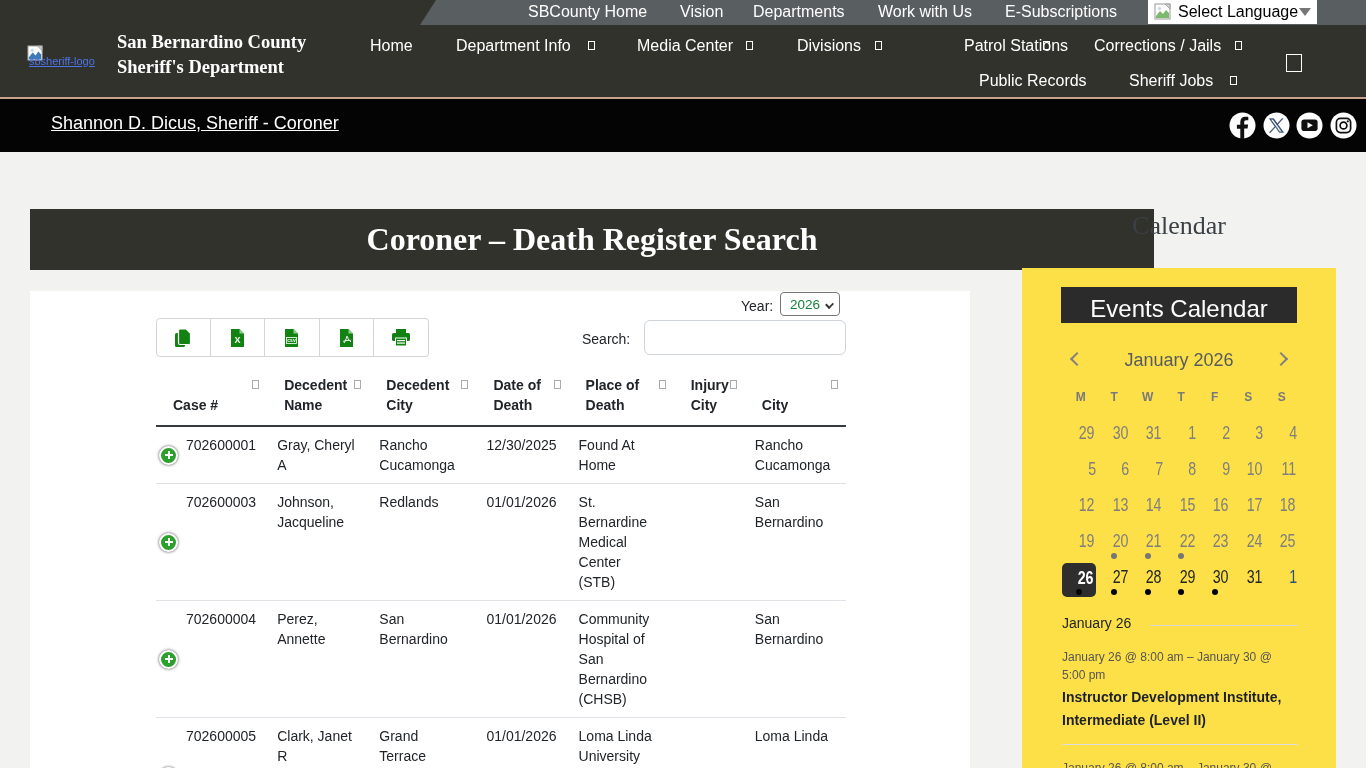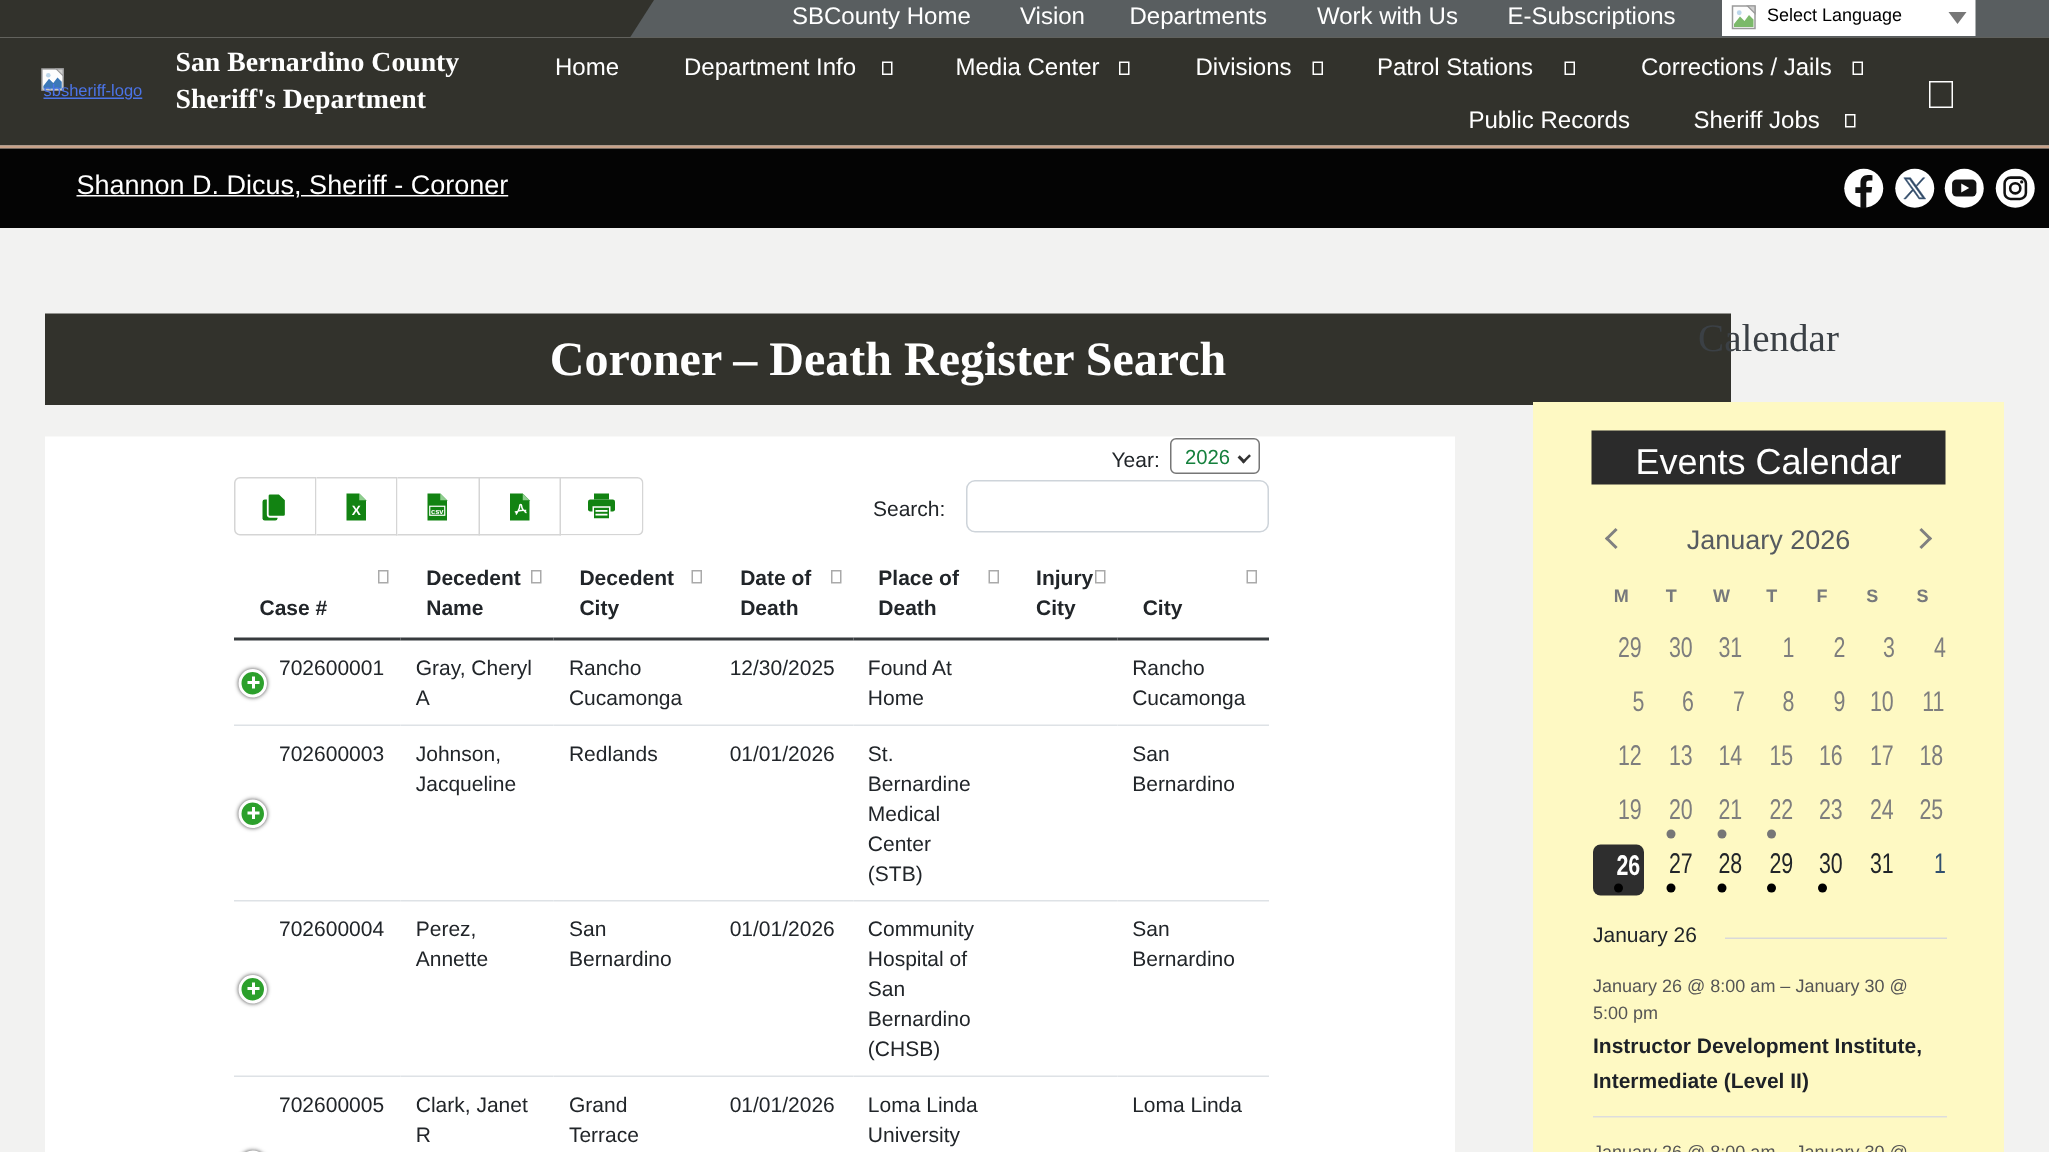--- a/index.html
+++ b/index.html
@@ -6,21 +6,21 @@
 html,body { width:1366px; height:768px; overflow:hidden; }
 body { font-family:"Liberation Sans", sans-serif; background:#f2f2f1; position:relative; }
 .abs { position:absolute; }
 
 
 #topbar { position:absolute; left:0; top:0; width:1366px; height:25px; background:#32322c; z-index:5; }
 #topbar .gray { position:absolute; left:420px; top:0; width:946px; height:25px; background:#595e60;
   clip-path:polygon(16px 0, 946px 0, 946px 25px, 0 25px); }
 #topbar a { position:absolute; color:#fff; font-size:16px; text-decoration:none; top:3px; }
 #langbox { position:absolute; left:1148px; top:0; width:169px; height:24px; background:#fff; }
-#langbox .txt { position:absolute; left:30px; top:3px; font-size:12px; color:#000; }
+#langbox .txt { position:absolute; left:30px; top:3px; font-size:16px; color:#000; }
 #langbox .arr { position:absolute; right:6px; top:8px; width:0; height:0; border-left:6px solid transparent; border-right:6px solid transparent; border-top:8px solid #777; }
 
 
 #header { position:absolute; left:0; top:25px; width:1366px; height:72px; background:#32322c; }
 #sitetitle { position:absolute; left:117px; top:5px; width:240px; color:#fff; font-family:"Liberation Serif", serif; font-weight:bold; font-size:18.5px; line-height:25px; }
 #logo { position:absolute; left:27px; top:19px; width:70px; height:30px; overflow:hidden; }
 .nav-item { position:absolute; color:#fff; font-size:16px; white-space:nowrap; }
 .tofu { display:inline-block; border:1px solid #fff; }
 .tofu-s { width:7px; height:9px; }
 
@@ -58,21 +58,21 @@
 #tbl th { font-weight:bold; text-align:left; vertical-align:bottom; padding:5px 10px 10px 17px; line-height:20px; position:relative; border-bottom:2px solid #373b3e; }
 #tbl td { vertical-align:top; padding:8px 10px 8px 10px; line-height:20px; border-bottom:1px solid #dee2e6;margin-top:24px; }
 #tbl td.ctl { position:relative; padding-left:30px; }
 .sort { position:absolute; top:10px; right:8px; width:7px; height:9px; border:1px solid #aaa; }
 .plus { position:absolute; left:3px; top:50%; margin-top:-9.5px; width:19px; height:19px; border-radius:50%; background:#2ca02c; border:2px solid #fff; box-shadow:0 0 3px #444; }
 .plus:before { content:""; position:absolute; left:3.5px; top:6.5px; width:8px; height:2px; background:#fff; }
 .plus:after { content:""; position:absolute; left:6.5px; top:3.5px; width:2px; height:8px; background:#fff; }
 
 
 #calhead { position:absolute; left:1022px; top:211px; width:314px; text-align:center; font-family:"Liberation Serif", serif; font-size:26px; color:#3b4045; }
-#scard { position:absolute; left:1022px; top:268px; width:314px; height:500px; background:#fef9c3; }
+#scard { position:absolute; left:1022px; top:268px; width:314px; height:500px; background:#fde047; }
 #evbar { position:absolute; left:39px; top:19px; width:236px; height:36px; background:#2b2b2b; color:#fff; font-size:24px; text-align:center; line-height:44px; }
 #monthrow { position:absolute; left:0; top:80px; width:314px; height:24px; }
 #monthrow .m { position:absolute; left:0; width:314px; text-align:center; font-size:18px; line-height:24px; color:#565b60; }
 .chev { position:absolute; top:6px; width:10px; height:10px; border-left:2.5px solid #808080; border-bottom:2.5px solid #808080; }
 .chev.l { left:50px; transform:rotate(45deg); }
 .chev.r { right:50px; transform:rotate(225deg); }
 #wdays { position:absolute; left:42px; top:119px; width:234.5px; display:flex; }
 #wdays span { width:33.5px; text-align:center; font-size:12px; font-weight:bold; color:#77797c; line-height:20px; }
 #dgrid { position:absolute; left:42px; top:147px; width:234.5px; }
 #dgrid .r { display:flex; height:36px; }
@@ -124,21 +124,21 @@
     <span style="position:absolute;left:2px;top:11px;color:#4b74e8;font-size:11px;text-decoration:underline;white-space:nowrap;">sbsheriff‑logo</span>
   </div>
   <div id="sitetitle">San Bernardino County Sheriff's Department</div>
   <div class="nav-item" style="left:370px; top:12px;">Home</div>
   <div class="nav-item" style="left:456px; top:12px;">Department Info</div>
     <span class="tofu tofu-s abs" style="left:588px; top:16px;"></span>
   <div class="nav-item" style="left:637px; top:12px;">Media Center</div>
     <span class="tofu tofu-s abs" style="left:746px; top:16px;"></span>
   <div class="nav-item" style="left:797px; top:12px;">Divisions</div>
     <span class="tofu tofu-s abs" style="left:875px; top:16px;"></span>
-  <div class="nav-item" style="left:918px; top:12px;">Patrol Stations</div>
+  <div class="nav-item" style="left:964px; top:12px;">Patrol Stations</div>
     <span class="tofu tofu-s abs" style="left:1043px; top:16px;"></span>
   <div class="nav-item" style="left:1094px; top:12px;">Corrections / Jails</div>
     <span class="tofu tofu-s abs" style="left:1235px; top:16px;"></span>
   <div class="nav-item" style="left:979px; top:47px;">Public Records</div>
   <div class="nav-item" style="left:1129px; top:47px;">Sheriff Jobs</div>
     <span class="tofu tofu-s abs" style="left:1230px; top:51px;"></span>
   <span class="tofu abs" style="left:1286px; top:29px; width:16px; height:18px; border-width:1.5px;"></span>
 </div>
 
 <div id="tanline"></div>

